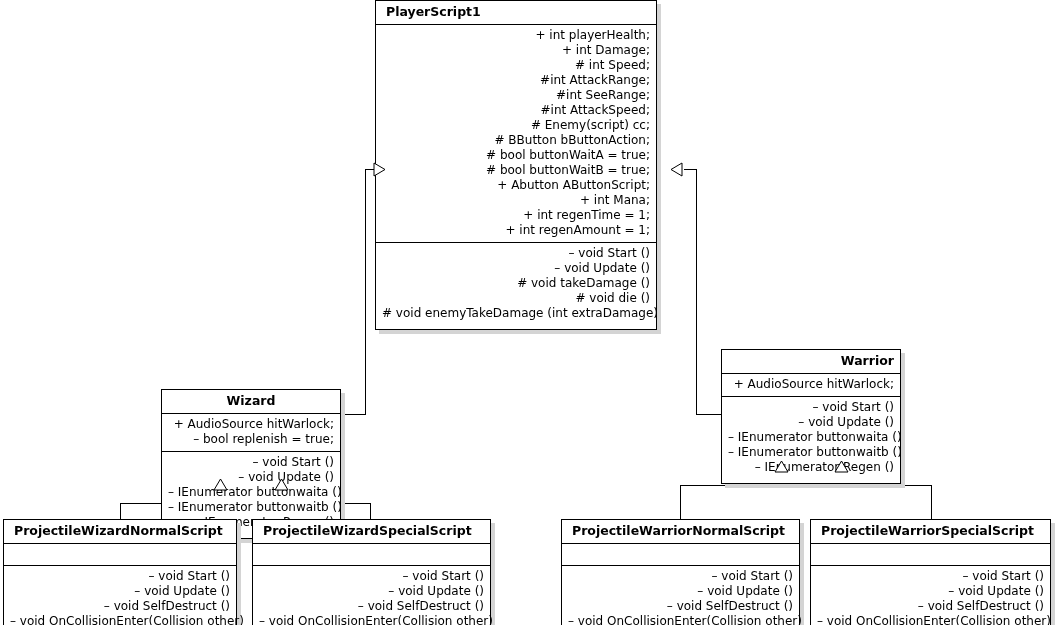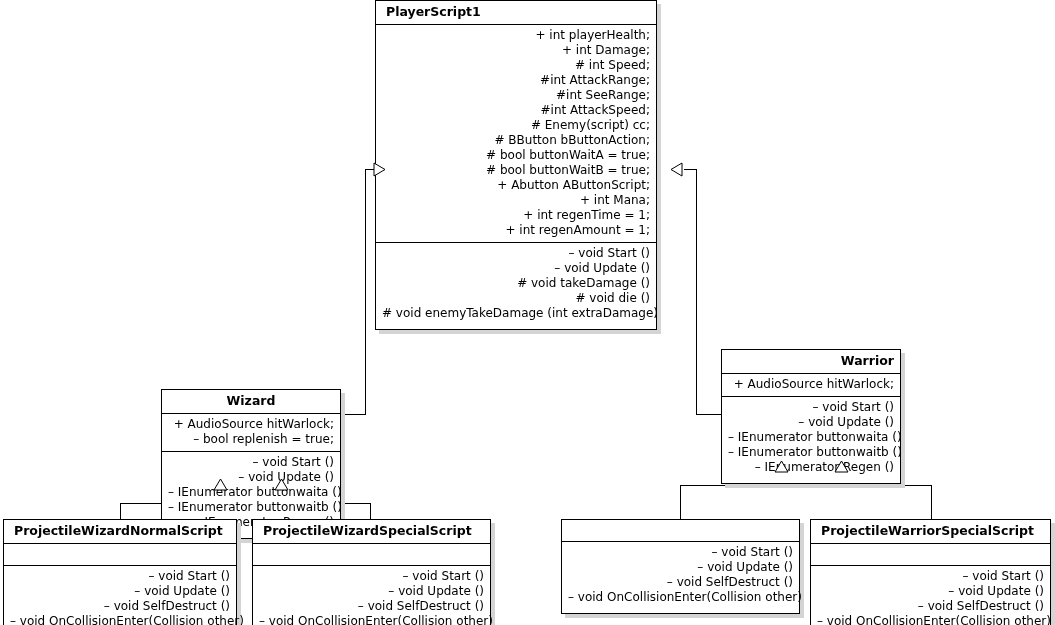--- a/index.html
+++ b/index.html
@@ -205,20 +205,21 @@
     <div class="uml-attrs empty"></div>
     <div class="uml-methods">
       <div class="uml-line">– void Start ()</div>
       <div class="uml-line">– void Update ()</div>
       <div class="uml-line">– void SelfDestruct ()</div>
       <div class="uml-line">– void OnCollisionEnter(Collision other)</div>
     </div>
   </div>
 
   <div class="uml-class" style="left:561px; top:519px; width:239px;">
+    <div class="uml-title">ProjectileWarriorNormalScript</div>
     <div class="uml-attrs empty"></div>
     <div class="uml-methods">
       <div class="uml-line">– void Start ()</div>
       <div class="uml-line">– void Update ()</div>
       <div class="uml-line">– void SelfDestruct ()</div>
       <div class="uml-line">– void OnCollisionEnter(Collision other)</div>
     </div>
   </div>
 
   <div class="uml-class" style="left:810px; top:519px; width:241px;">

